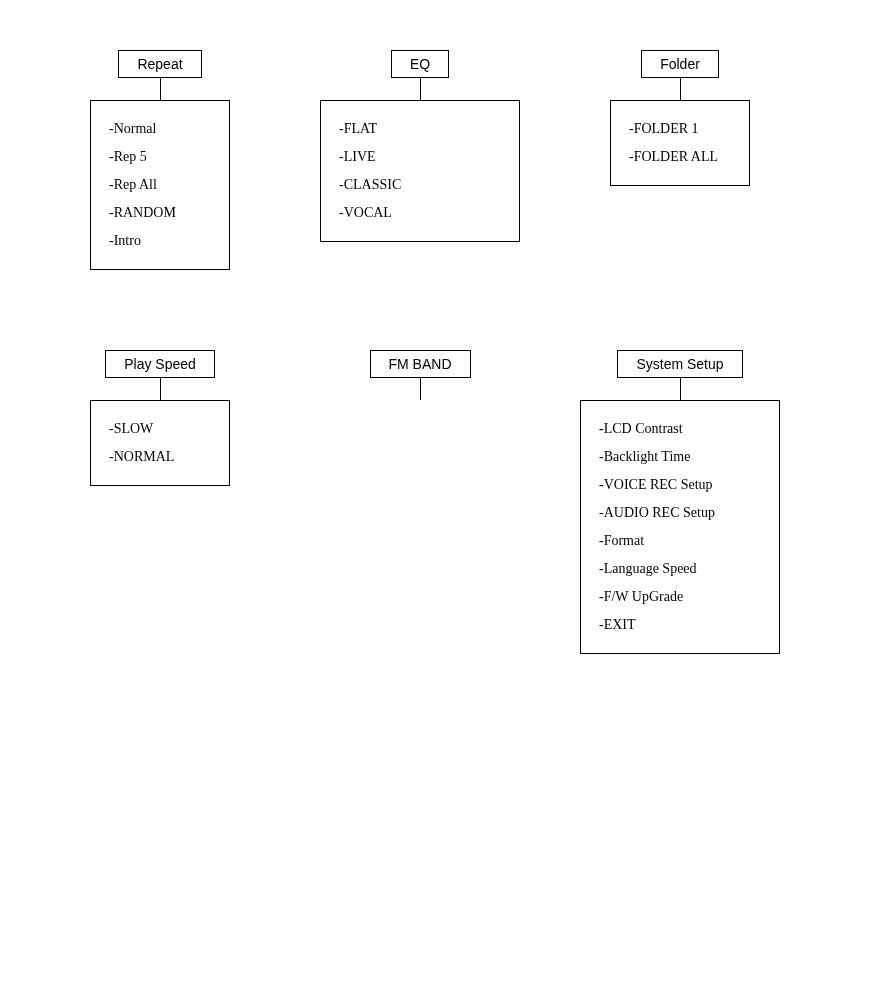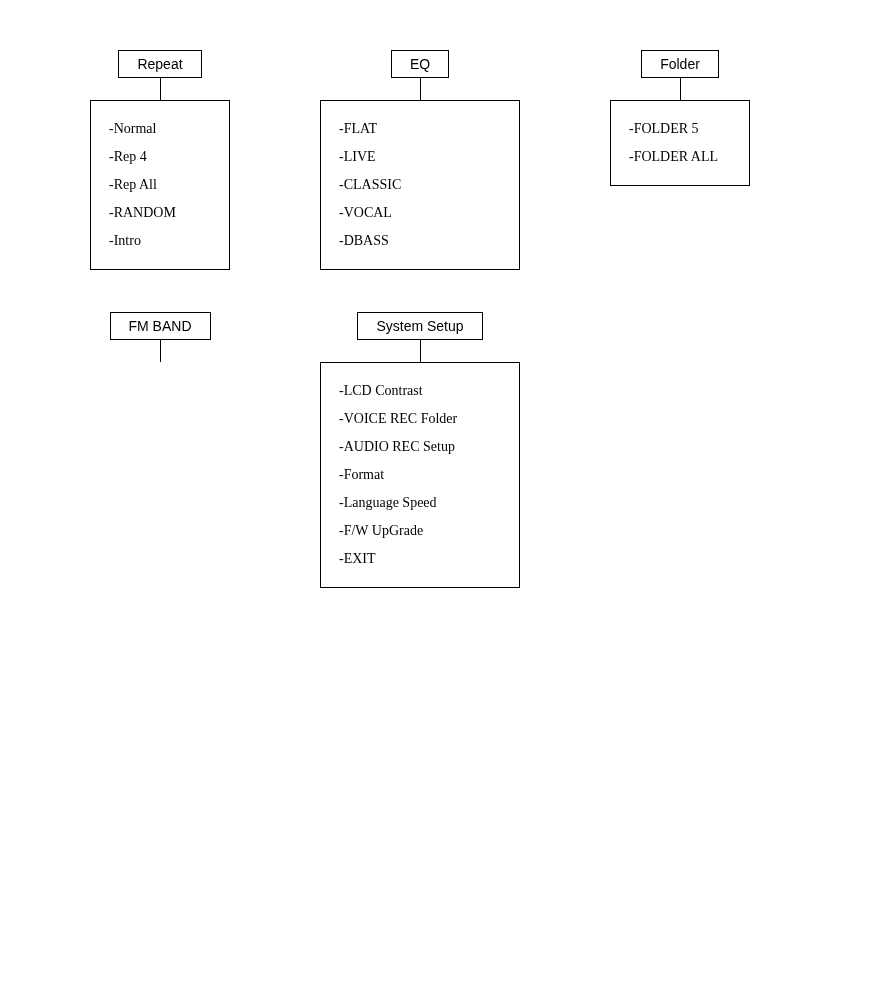--- a/index.html
+++ b/index.html
@@ -13,21 +13,21 @@
       padding: 20px 30px;
     }
     .page-title {
       font-size: 13px;
       margin-bottom: 30px;
       font-family: "Courier New", monospace;
     }
     .diagram {
       display: flex;
       flex-direction: column;
-      gap: 42px;
+      gap: 80px;
       margin-top: 7px;
     }
     .row {
       display: flex;
       flex-direction: row;
       align-items: flex-start;
       gap: 0;
       justify-content: flex-start;
     }
     .menu-group {
@@ -71,57 +71,65 @@
 
 <div class="page-title"></div>
 
 <div class="diagram">
 <div class="row">
       <div class="menu-group">
         <div class="node-label">Repeat</div>
         <div class="connector-line"></div>
         <div class="submenu-box">
           <span class="submenu-item">-Normal</span>
-          <span class="submenu-item">-Rep 4</span>
+          <span class="submenu-item">-Rep 5</span>
           <span class="submenu-item">-Rep All</span>
           <span class="submenu-item">-RANDOM</span>
           <span class="submenu-item">-Intro</span>
         </div>
       </div>
       <div class="menu-group">
         <div class="node-label">EQ</div>
         <div class="connector-line"></div>
         <div class="submenu-box wide">
           <span class="submenu-item">-FLAT</span>
           <span class="submenu-item">-LIVE</span>
           <span class="submenu-item">-CLASSIC</span>
           <span class="submenu-item">-VOCAL</span>
-          <span class="submenu-item">-DBASS</span>
         </div>
       </div>
       <div class="menu-group">
         <div class="node-label">Folder</div>
         <div class="connector-line"></div>
         <div class="submenu-box">
-          <span class="submenu-item">-FOLDER 5</span>
+          <span class="submenu-item">-FOLDER 1</span>
           <span class="submenu-item">-FOLDER ALL</span>
         </div>
       </div>
     </div>
     <div class="row">
+      <div class="menu-group">
+        <div class="node-label">Play Speed</div>
+        <div class="connector-line"></div>
+        <div class="submenu-box">
+          <span class="submenu-item">-SLOW</span>
+          <span class="submenu-item">-NORMAL</span>
+        </div>
+      </div>
       <div class="menu-group">
         <div class="node-label">FM BAND</div>
         <div class="connector-line"></div>
       </div>
       <div class="menu-group">
         <div class="node-label">System Setup</div>
         <div class="connector-line"></div>
         <div class="submenu-box wide">
           <span class="submenu-item">-LCD Contrast</span>
-          <span class="submenu-item">-VOICE REC Folder</span>
+          <span class="submenu-item">-Backlight Time</span>
+          <span class="submenu-item">-VOICE REC Setup</span>
           <span class="submenu-item">-AUDIO REC Setup</span>
           <span class="submenu-item">-Format</span>
           <span class="submenu-item">-Language Speed</span>
           <span class="submenu-item">-F/W UpGrade</span>
           <span class="submenu-item">-EXIT</span>
         </div>
       </div>
     </div>
   </div>
 

